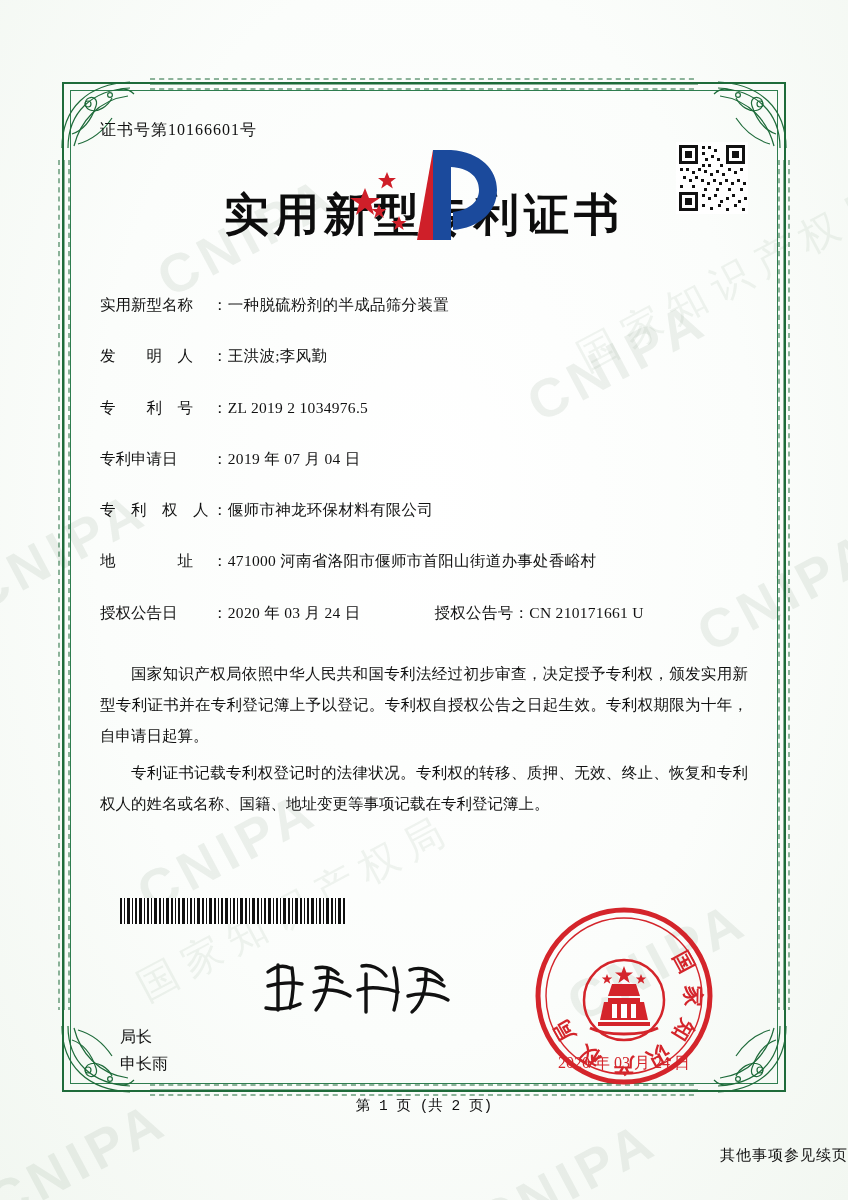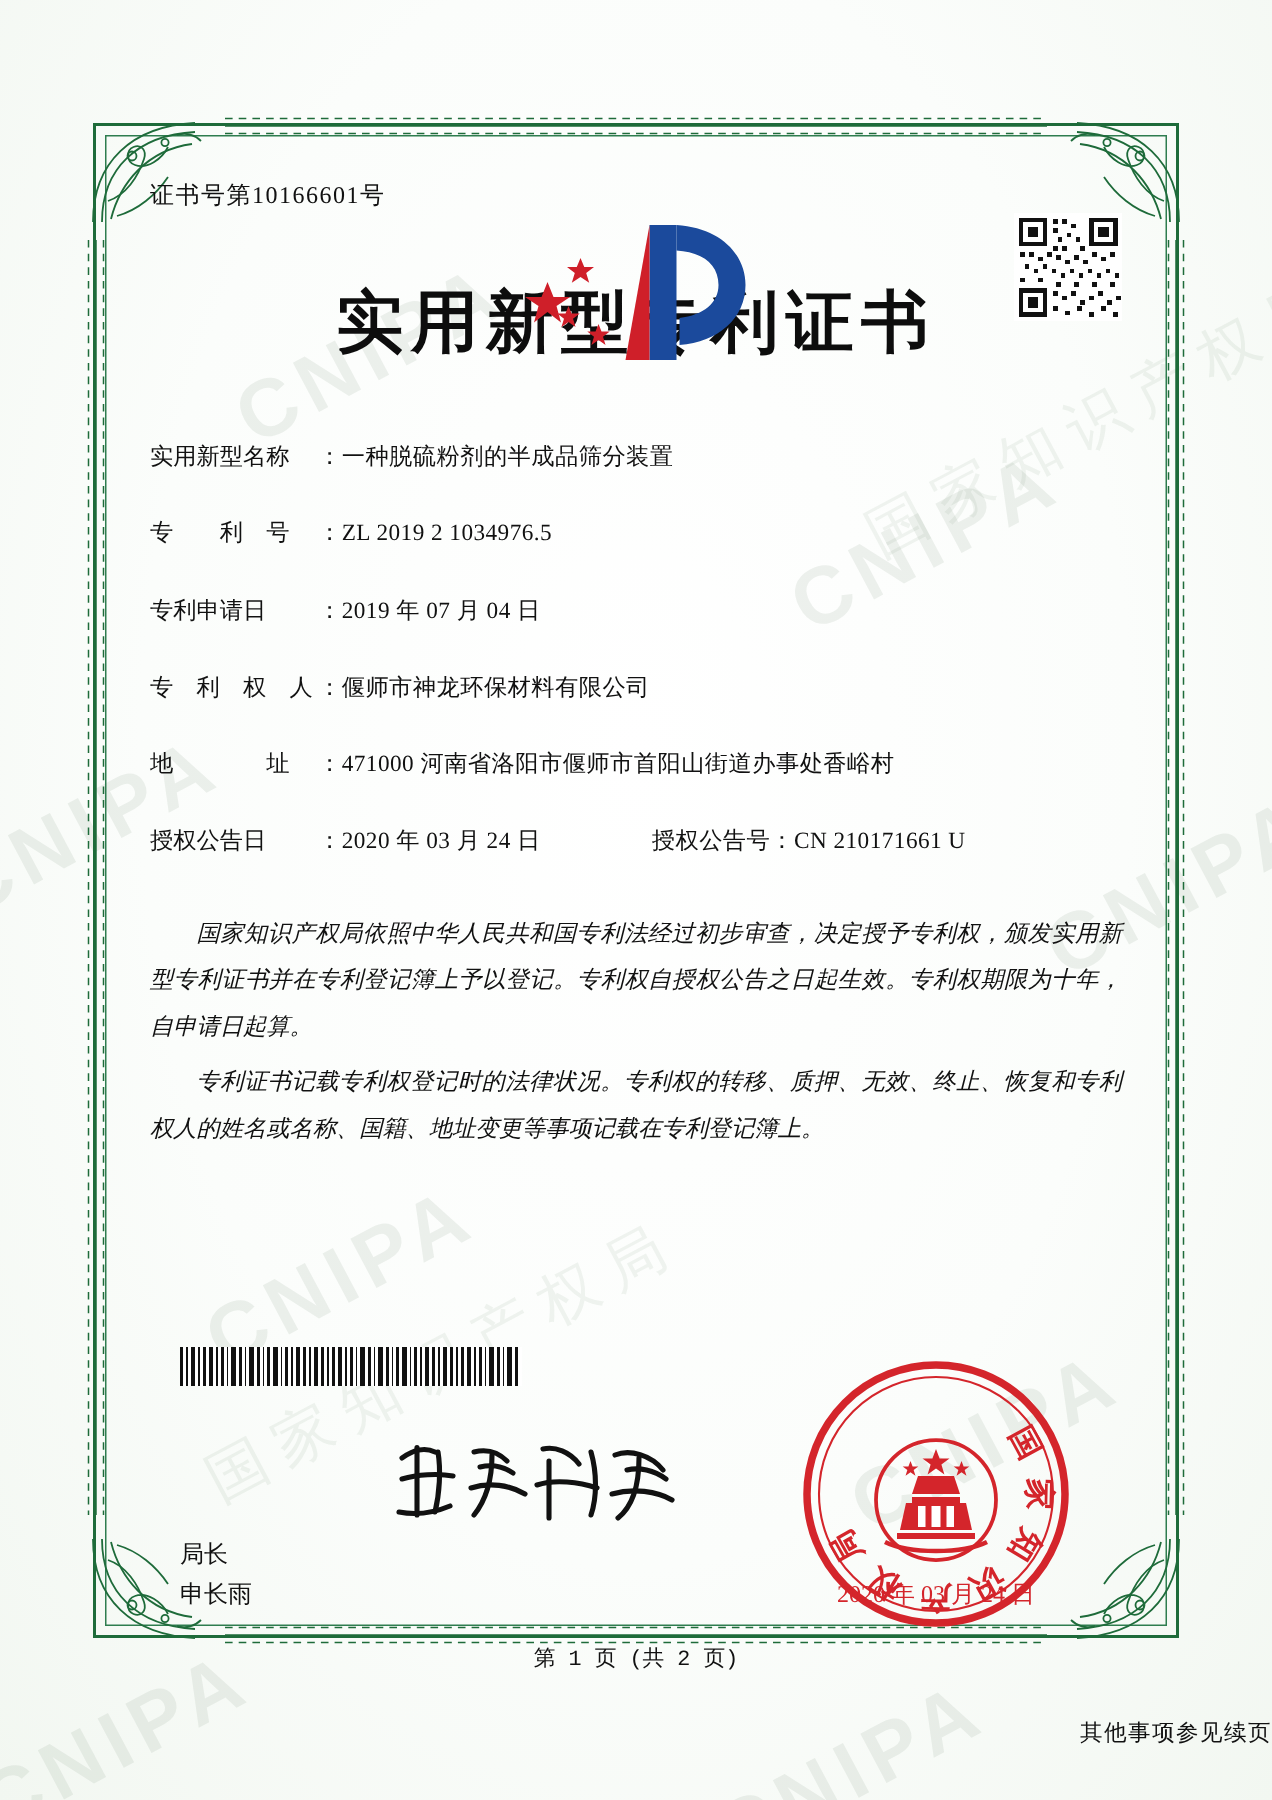--- a/index.html
+++ b/index.html
@@ -162,21 +162,20 @@
   .gap-label-inline {
     margin-left: 74px;
   }
 
   .paragraphs {
     margin-top: 34px;
     font-size: 15.5px;
     line-height: 2.0;
     color: #111;
     text-align: justify;
-    font-style: italic;
   }
   .paragraphs p {
     margin: 0 0 6px 0;
     text-indent: 2em;
   }
 
   
   .barcode {
     position: absolute;
     left: 120px;
@@ -447,20 +446,24 @@
 
     <div class="main-title">实用新型专利证书</div>
 
     <div class="fields">
 
       <div class="field-row">
         <div class="field-label">实用新型名称</div>
         <div class="field-value">：<span>一种脱硫粉剂的半成品筛分装置</span></div>
       </div>
 
+      <div class="field-row">
+        <div class="field-label">发　　明　人</div>
+        <div class="field-value">：<span>王洪波;李风勤</span></div>
+      </div>
 
       <div class="field-row">
         <div class="field-label">专　　利　号</div>
         <div class="field-value">：<span>ZL 2019 2 1034976.5</span></div>
       </div>
 
       <div class="field-row">
         <div class="field-label">专利申请日</div>
         <div class="field-value">：<span>2019 年 07 月 04 日</span></div>
       </div>

